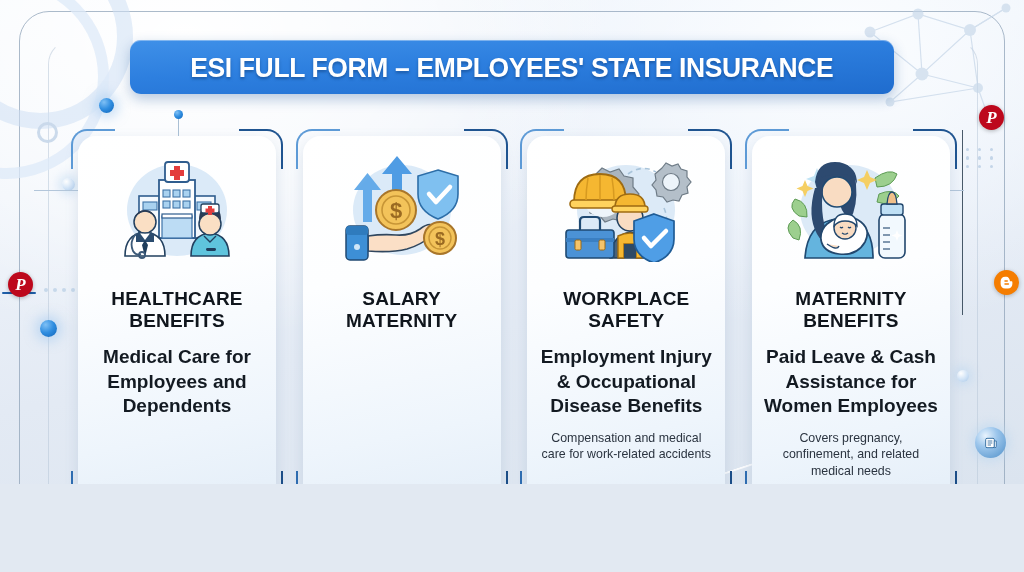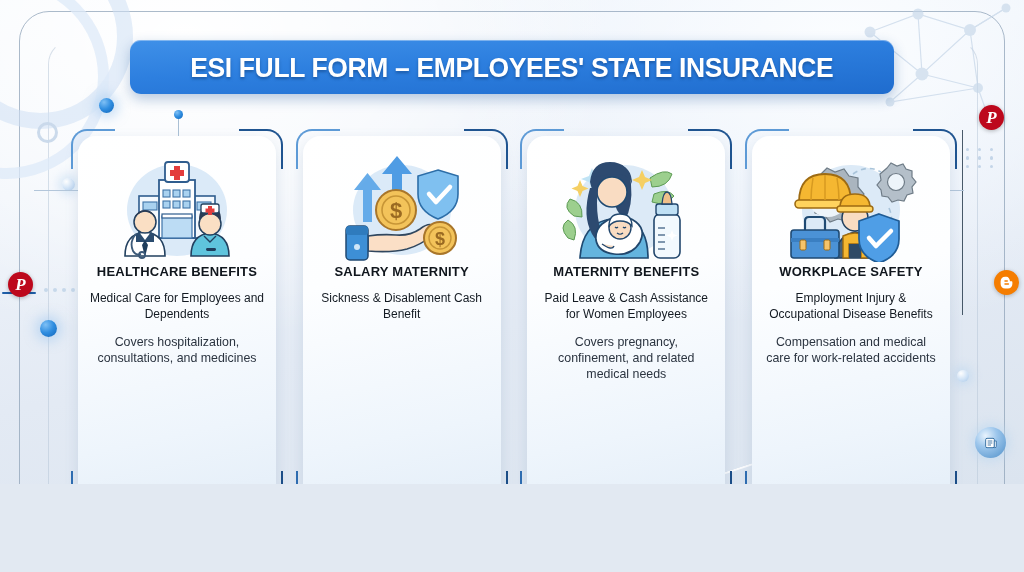--- a/index.html
+++ b/index.html
@@ -147,30 +147,31 @@
   .bk-bl { left: -7px; bottom: -7px; width: 44px; height: 40px; border-left-width: 2.4px; border-bottom-width: 2.4px; border-radius: 0 0 0 16px; border-color: #2e6cb0; }
 
   .card-icon {
     position: absolute;
     left: 50%; top: 16px;
     transform: translateX(-50%);
     width: 136px; height: 110px;
   }
 
   .card-title {
-    font-size: 13px;
+    font-size: 19px;
     font-weight: bold;
     color: #10161d;
     line-height: 1.18;
     letter-spacing: 0.2px;
     margin-bottom: 12px;
+    margin-top: 24px;
   }
   .card-sub {
-    font-size: 12px;
-    font-weight: normal;
+    font-size: 19px;
+    font-weight: bold;
     color: #131a22;
     line-height: 1.3;
     margin-bottom: 11px;
   }
   .card-desc {
     font-size: 12.4px;
     color: #2b3440;
     line-height: 1.32;
   }
 
@@ -339,21 +340,20 @@
         <circle cx="101" cy="72" r="11" fill="#fadfc4" stroke="#22405f" stroke-width="1.5"></circle>
         <path d="M90 68 q0-14 11-14 q11 0 11 14 q-6-6-11-6 q-5 0-11 6z" fill="#2b3c55"></path>
         <rect x="92" y="52" width="18" height="9" rx="2" fill="#ffffff" stroke="#22405f" stroke-width="1.3"></rect>
         <path d="M99 54 h4 v2.5 h2.5 v4 h-2.5 v2.5 h-4 v-2.5 h-2.5 v-4 h2.5 z" fill="#e33d3d"></path>
         <path d="M95 84 l6 6 l6-6" fill="none" stroke="#22405f" stroke-width="1.4"></path>
         <rect x="97" y="96" width="10" height="3" rx="1.4" fill="#1f3d5c"></rect>
       </svg>
 
       <div class="card-title">HEALTHCARE BENEFITS</div>
       <div class="card-sub">Medical Care for Employees and Dependents</div>
-      <div class="card-desc">Covers hospitalization, consultations, and medicines</div>
     </div>
 
     <div class="card">
       <span class="bracket bk-tl"></span>
       <span class="bracket bk-tr"></span>
       <span class="bracket bk-br"></span>
       <span class="bracket bk-bl"></span>
 
       <svg class="card-icon" viewBox="0 0 136 110">
         <ellipse cx="68" cy="58" rx="49" ry="45" fill="#dbeaf8"></ellipse>
@@ -371,21 +371,74 @@
 
         <circle cx="62" cy="58" r="20" fill="#f3c35a" stroke="#a9762a" stroke-width="2"></circle>
         <circle cx="62" cy="58" r="14" fill="none" stroke="#c79536" stroke-width="1.6"></circle>
         <text x="62" y="66" font-family="'Liberation Sans',sans-serif" font-size="22" font-weight="bold" fill="#9a6a22" text-anchor="middle">$</text>
         <circle cx="106" cy="86" r="16" fill="#f3c35a" stroke="#a9762a" stroke-width="2"></circle>
         <circle cx="106" cy="86" r="11" fill="none" stroke="#c79536" stroke-width="1.4"></circle>
         <text x="106" y="93" font-family="'Liberation Sans',sans-serif" font-size="18" font-weight="bold" fill="#9a6a22" text-anchor="middle">$</text>
       </svg>
 
       <div class="card-title">SALARY MATERNITY</div>
-      <div class="card-sub">Sickness &amp; Disablement Cash Benefit</div>
+    </div>
+
+    <div class="card">
+      <span class="bracket bk-tl"></span>
+      <span class="bracket bk-tr"></span>
+      <span class="bracket bk-br"></span>
+      <span class="bracket bk-bl"></span>
+
+      <svg class="card-icon" viewBox="0 0 136 110">
+        <ellipse cx="68" cy="58" rx="49" ry="45" fill="#dceaf7"></ellipse>
+
+        <g fill="#aab5bf" stroke="#6e7b86" stroke-width="1.2">
+          <path d="M38 22 l6 -6 l8 4 l9 -3 l5 7 l9 2 l0 9 l6 7 l-5 7 l1 9 l-8 3 l-5 8 l-9 -2 l-8 3 l-6 -7 l-9 -2 l-1 -9 l-6 -7 l5 -7 l-1 -9 l8 -3 z"></path>
+        </g>
+        <circle cx="45" cy="45" r="20" fill="#edf4fa"></circle>
+
+        <path d="M16 50 q0 -28 26 -28 q26 0 26 28 z" fill="#f5b731" stroke="#9e6b12" stroke-width="1.8"></path>
+        <rect x="12" y="48" width="60" height="8" rx="4" fill="#ffd35e" stroke="#9e6b12" stroke-width="1.6"></rect>
+        <g stroke="#d79a20" stroke-width="1.5" fill="none">
+          <path d="M30 26 q-2 12 -2 22"></path>
+            <path d="M42 23 v25"></path>
+            <path d="M54 26 q2 12 2 22"></path>
+        </g>
+
+        <g fill="#b4bfc9" stroke="#6e7b86" stroke-width="1.2">
+          <path d="M104 16 l4 -5 l6 3 l6 -2 l3 5 l6 2 l0 6 l4 5 l-4 5 l1 6 l-6 2 l-3 6 l-6 -1 l-6 2 l-4 -5 l-6 -1 l-1 -6 l-4 -5 l4 -5 l-1 -6 z"></path>
+        </g>
+        <circle cx="113" cy="30" r="8.5" fill="#edf4fa" stroke="#6e7b86" stroke-width="1.2"></circle>
+
+        <g stroke="#a9c4da" stroke-width="1.6" fill="none" stroke-dasharray="5 4">
+          <path d="M70 22 q14 -10 28 -2"></path>
+          <path d="M106 56 q6 14 -2 26"></path>
+        </g>
+
+        <path d="M52 106 q1 -22 20 -26 q18 3 20 26 z" fill="#4a6277" stroke="#22405f" stroke-width="1.5"></path>
+        <path d="M60 84 q12 -6 24 0 v22 h-6 v-14 h-12 v14 h-6 z" fill="#f5b731" stroke="#9e6b12" stroke-width="1.4"></path>
+        <rect x="66" y="92" width="12" height="14" fill="#2e4a66"></rect>
+        <circle cx="72" cy="66" r="13" fill="#f9dcc2" stroke="#22405f" stroke-width="1.5"></circle>
+        <path d="M57 56 q0 -14 15 -14 q15 0 15 14 z" fill="#f5b731" stroke="#9e6b12" stroke-width="1.6"></path>
+        <rect x="54" y="54" width="36" height="6" rx="3" fill="#ffd35e" stroke="#9e6b12" stroke-width="1.4"></rect>
+
+        <rect x="8" y="78" width="48" height="28" rx="3" fill="#4b92d6" stroke="#1f4a73" stroke-width="1.6"></rect>
+        <rect x="8" y="86" width="48" height="4" fill="#3a7fc2"></rect>
+        <path d="M22 78 v-9 q0 -4 4 -4 h12 q4 0 4 4 v9" fill="none" stroke="#1f4a73" stroke-width="2.2"></path>
+        <rect x="17" y="88" width="6" height="10" rx="1.5" fill="#f5c46a" stroke="#9e6b12" stroke-width="1"></rect>
+        <rect x="41" y="88" width="6" height="10" rx="1.5" fill="#f5c46a" stroke="#9e6b12" stroke-width="1"></rect>
+
+        <path d="M96 62 l20 7 v18 q0 17 -20 24 q-20 -7 -20 -24 V69 z" fill="#4f9ee6" stroke="#1f5c96" stroke-width="1.7"></path>
+        <path d="M86 86 l7 8 l15 -15" fill="none" stroke="#ffffff" stroke-width="4.5" stroke-linecap="round" stroke-linejoin="round"></path>
+      </svg>
+
+      <div class="card-title">WORKPLACE SAFETY</div>
+      <div class="card-sub">Employment Injury &amp; Occupational Disease Benefits</div>
+      <div class="card-desc">Compensation and medical care for work-related accidents</div>
     </div>
 
     <div class="card">
       <span class="bracket bk-tl"></span>
       <span class="bracket bk-tr"></span>
       <span class="bracket bk-br"></span>
       <span class="bracket bk-bl"></span>
 
       <svg class="card-icon" viewBox="0 0 136 110">
         <ellipse cx="66" cy="58" rx="49" ry="45" fill="#dceaf7"></ellipse>
@@ -431,74 +484,20 @@
             <path d="M100 83 h7"></path>
             <path d="M100 90 h7"></path>
             <path d="M100 97 h7"></path>
         </g>
         <path d="M114 78 l1.5 4 l4 1.5 l-4 1.5 l-1.5 4 l-1.5 -4 l-4 -1.5 l4 -1.5 z" fill="#ffffff"></path>
       </svg>
 
       <div class="card-title">MATERNITY BENEFITS</div>
       <div class="card-sub">Paid Leave &amp; Cash Assistance for Women Employees</div>
       <div class="card-desc">Covers pregnancy, confinement, and related medical needs</div>
-    </div>
-
-    <div class="card">
-      <span class="bracket bk-tl"></span>
-      <span class="bracket bk-tr"></span>
-      <span class="bracket bk-br"></span>
-      <span class="bracket bk-bl"></span>
-
-      <svg class="card-icon" viewBox="0 0 136 110">
-        <ellipse cx="68" cy="58" rx="49" ry="45" fill="#dceaf7"></ellipse>
-
-        <g fill="#aab5bf" stroke="#6e7b86" stroke-width="1.2">
-          <path d="M38 22 l6 -6 l8 4 l9 -3 l5 7 l9 2 l0 9 l6 7 l-5 7 l1 9 l-8 3 l-5 8 l-9 -2 l-8 3 l-6 -7 l-9 -2 l-1 -9 l-6 -7 l5 -7 l-1 -9 l8 -3 z"></path>
-        </g>
-        <circle cx="45" cy="45" r="20" fill="#edf4fa"></circle>
-
-        <path d="M16 50 q0 -28 26 -28 q26 0 26 28 z" fill="#f5b731" stroke="#9e6b12" stroke-width="1.8"></path>
-        <rect x="12" y="48" width="60" height="8" rx="4" fill="#ffd35e" stroke="#9e6b12" stroke-width="1.6"></rect>
-        <g stroke="#d79a20" stroke-width="1.5" fill="none">
-          <path d="M30 26 q-2 12 -2 22"></path>
-            <path d="M42 23 v25"></path>
-            <path d="M54 26 q2 12 2 22"></path>
-        </g>
-
-        <g fill="#b4bfc9" stroke="#6e7b86" stroke-width="1.2">
-          <path d="M104 16 l4 -5 l6 3 l6 -2 l3 5 l6 2 l0 6 l4 5 l-4 5 l1 6 l-6 2 l-3 6 l-6 -1 l-6 2 l-4 -5 l-6 -1 l-1 -6 l-4 -5 l4 -5 l-1 -6 z"></path>
-        </g>
-        <circle cx="113" cy="30" r="8.5" fill="#edf4fa" stroke="#6e7b86" stroke-width="1.2"></circle>
-
-        <g stroke="#a9c4da" stroke-width="1.6" fill="none" stroke-dasharray="5 4">
-          <path d="M70 22 q14 -10 28 -2"></path>
-          <path d="M106 56 q6 14 -2 26"></path>
-        </g>
-
-        <path d="M52 106 q1 -22 20 -26 q18 3 20 26 z" fill="#4a6277" stroke="#22405f" stroke-width="1.5"></path>
-        <path d="M60 84 q12 -6 24 0 v22 h-6 v-14 h-12 v14 h-6 z" fill="#f5b731" stroke="#9e6b12" stroke-width="1.4"></path>
-        <rect x="66" y="92" width="12" height="14" fill="#2e4a66"></rect>
-        <circle cx="72" cy="66" r="13" fill="#f9dcc2" stroke="#22405f" stroke-width="1.5"></circle>
-        <path d="M57 56 q0 -14 15 -14 q15 0 15 14 z" fill="#f5b731" stroke="#9e6b12" stroke-width="1.6"></path>
-        <rect x="54" y="54" width="36" height="6" rx="3" fill="#ffd35e" stroke="#9e6b12" stroke-width="1.4"></rect>
-
-        <rect x="8" y="78" width="48" height="28" rx="3" fill="#4b92d6" stroke="#1f4a73" stroke-width="1.6"></rect>
-        <rect x="8" y="86" width="48" height="4" fill="#3a7fc2"></rect>
-        <path d="M22 78 v-9 q0 -4 4 -4 h12 q4 0 4 4 v9" fill="none" stroke="#1f4a73" stroke-width="2.2"></path>
-        <rect x="17" y="88" width="6" height="10" rx="1.5" fill="#f5c46a" stroke="#9e6b12" stroke-width="1"></rect>
-        <rect x="41" y="88" width="6" height="10" rx="1.5" fill="#f5c46a" stroke="#9e6b12" stroke-width="1"></rect>
-
-        <path d="M96 62 l20 7 v18 q0 17 -20 24 q-20 -7 -20 -24 V69 z" fill="#4f9ee6" stroke="#1f5c96" stroke-width="1.7"></path>
-        <path d="M86 86 l7 8 l15 -15" fill="none" stroke="#ffffff" stroke-width="4.5" stroke-linecap="round" stroke-linejoin="round"></path>
-      </svg>
-
-      <div class="card-title">WORKPLACE SAFETY</div>
-      <div class="card-sub">Employment Injury &amp; Occupational Disease Benefits</div>
-      <div class="card-desc">Compensation and medical care for work-related accidents</div>
     </div>
   </div>
 
   <div class="connector"></div>
   <div class="hline" style="left:58px; top:556px; width:900px; background:#6a7b8d; height:1.2px;"></div>
   <div class="endcap" style="left:96px; top:551px;"></div>
   <div class="endcap" style="left:940px; top:545px;"></div>
 
   <div class="stem" style="left:178px; top:506px; height:22px;"></div>
   <div class="stem" style="left:402px; top:506px; height:22px;"></div>

